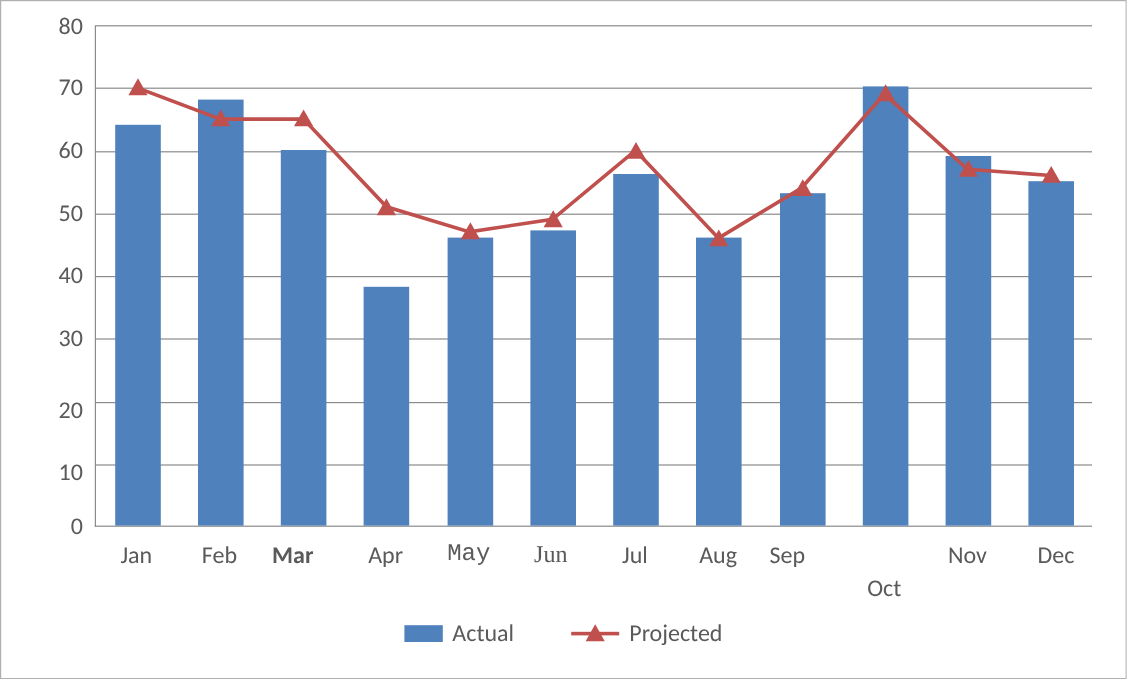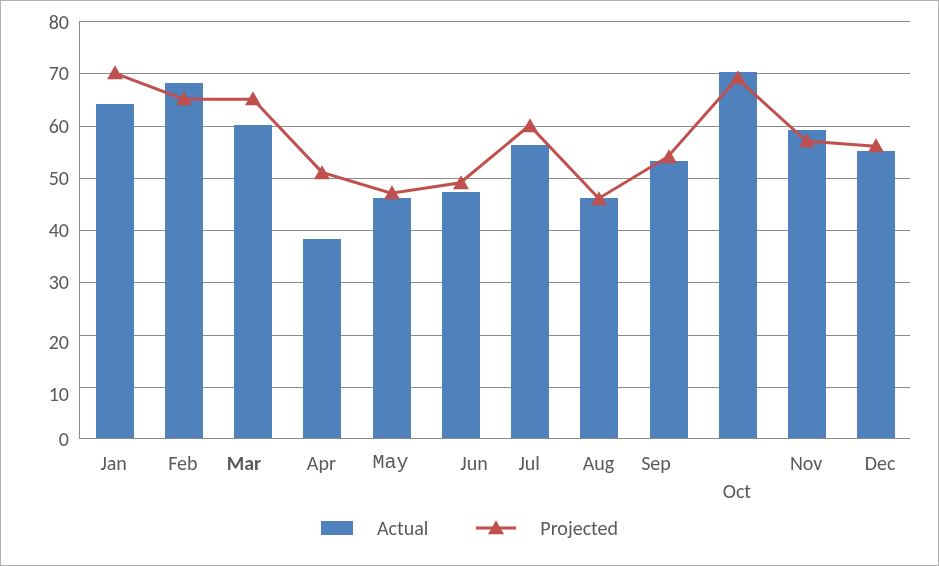--- a/index.html
+++ b/index.html
@@ -81,21 +81,21 @@
     bottom: 14px;
     height: 46px;
     display: flex;
     justify-content: center;
     align-items: center;
     gap: 48px;
   }
   .legend-item {
     display: flex;
     align-items: center;
-    gap: 24px;
+    gap: 8px;
     font-size: 20px;
     color: #5a5a5a;
   }
   .legend-swatch-bar {
     width: 32px;
     height: 14px;
     background: #4f81bd;
   }
   .legend-swatch-line {
     position: relative;
@@ -197,21 +197,21 @@
         <div class="y-tick" style="top: 1px;">80</div>
       </div>
   </div>
 
   <div class="x-labels">
       <div class="x-label" style="left: 34.625px;">Jan</div>
       <div class="x-label" style="left: 103.875px;">Feb</div>
       <div class="x-label" style="left: 165px; font-weight: bold;">Mar</div>
       <div class="x-label" style="left: 242.375px;">Apr</div>
       <div class="x-label" style="left: 311.625px; font-family: Liberation Mono, monospace;">May</div>
-      <div class="x-label" style="left: 395px;">Jun</div>
+      <div class="x-label" style="left: 380px; font-family: Liberation Serif, serif;">Jun</div>
       <div class="x-label" style="left: 450.125px;">Jul</div>
       <div class="x-label" style="left: 519.375px;">Aug</div>
       <div class="x-label" style="left: 577px;">Sep</div>
       <div class="x-label" style="left: 657.875px; margin-top: 28px;">Oct</div>
       <div class="x-label" style="left: 727.125px;">Nov</div>
       <div class="x-label" style="left: 801px;">Dec</div>
     </div>
 
   <div class="legend">
     <div class="legend-item">

